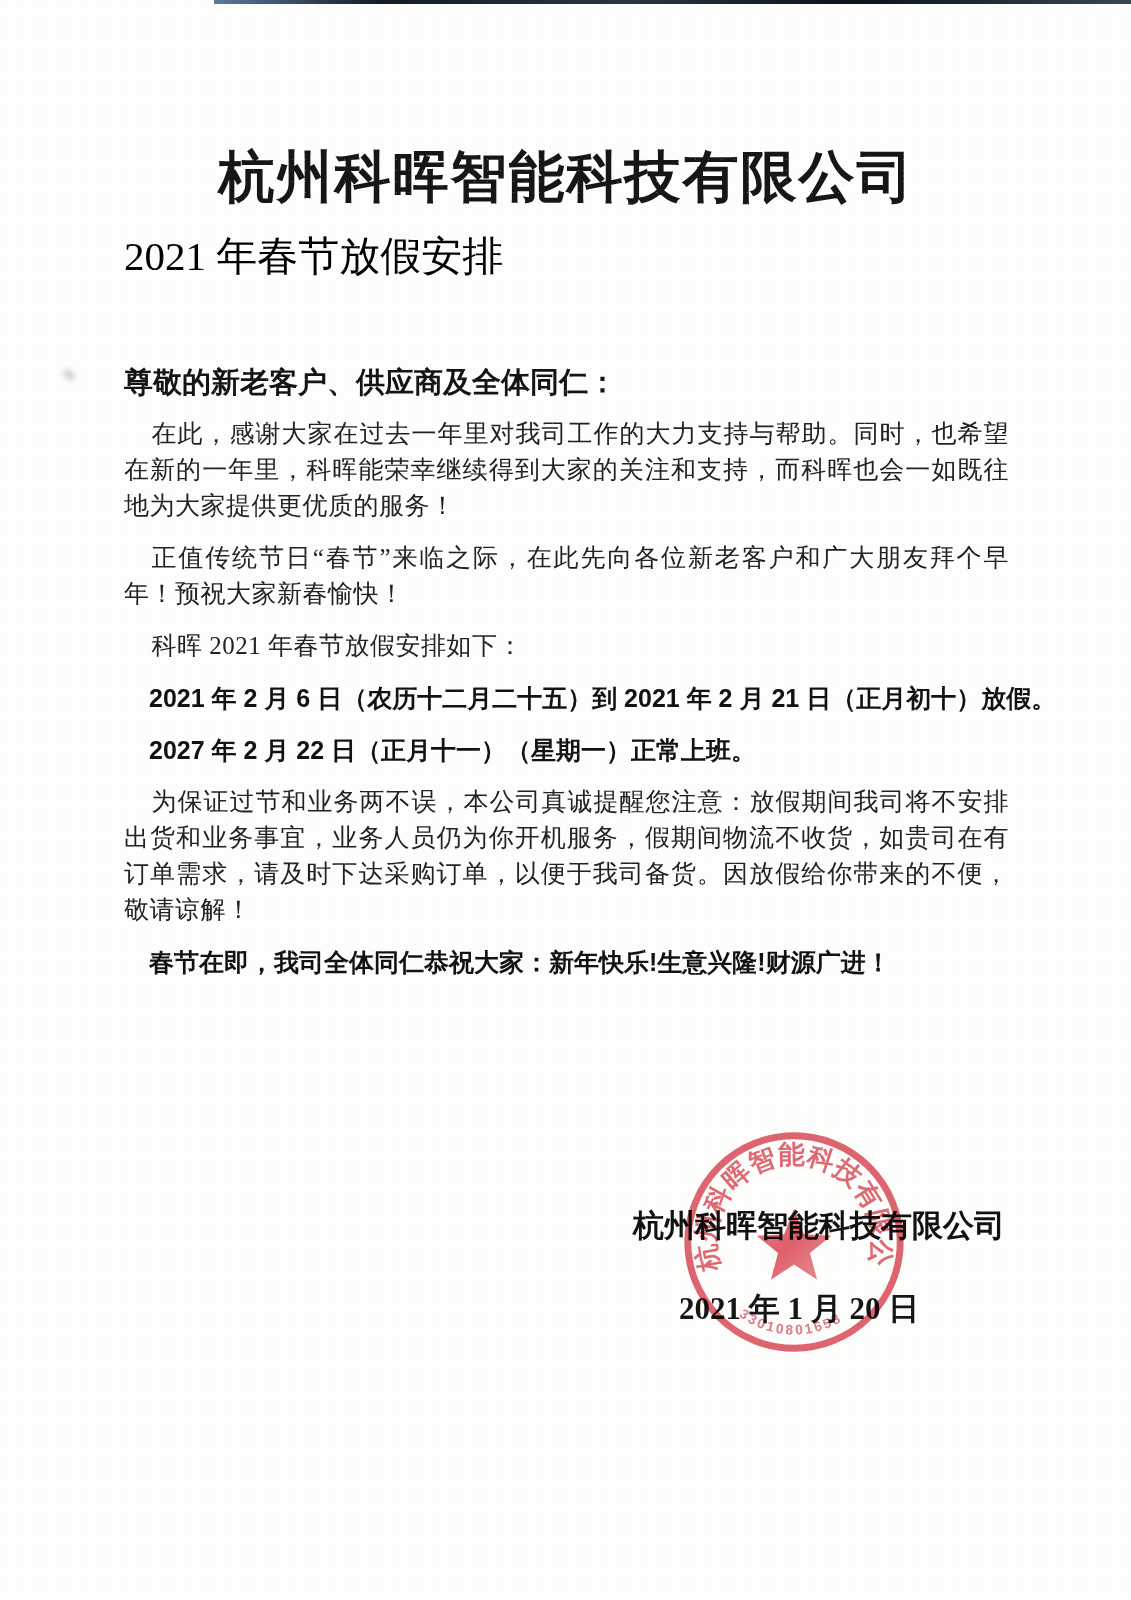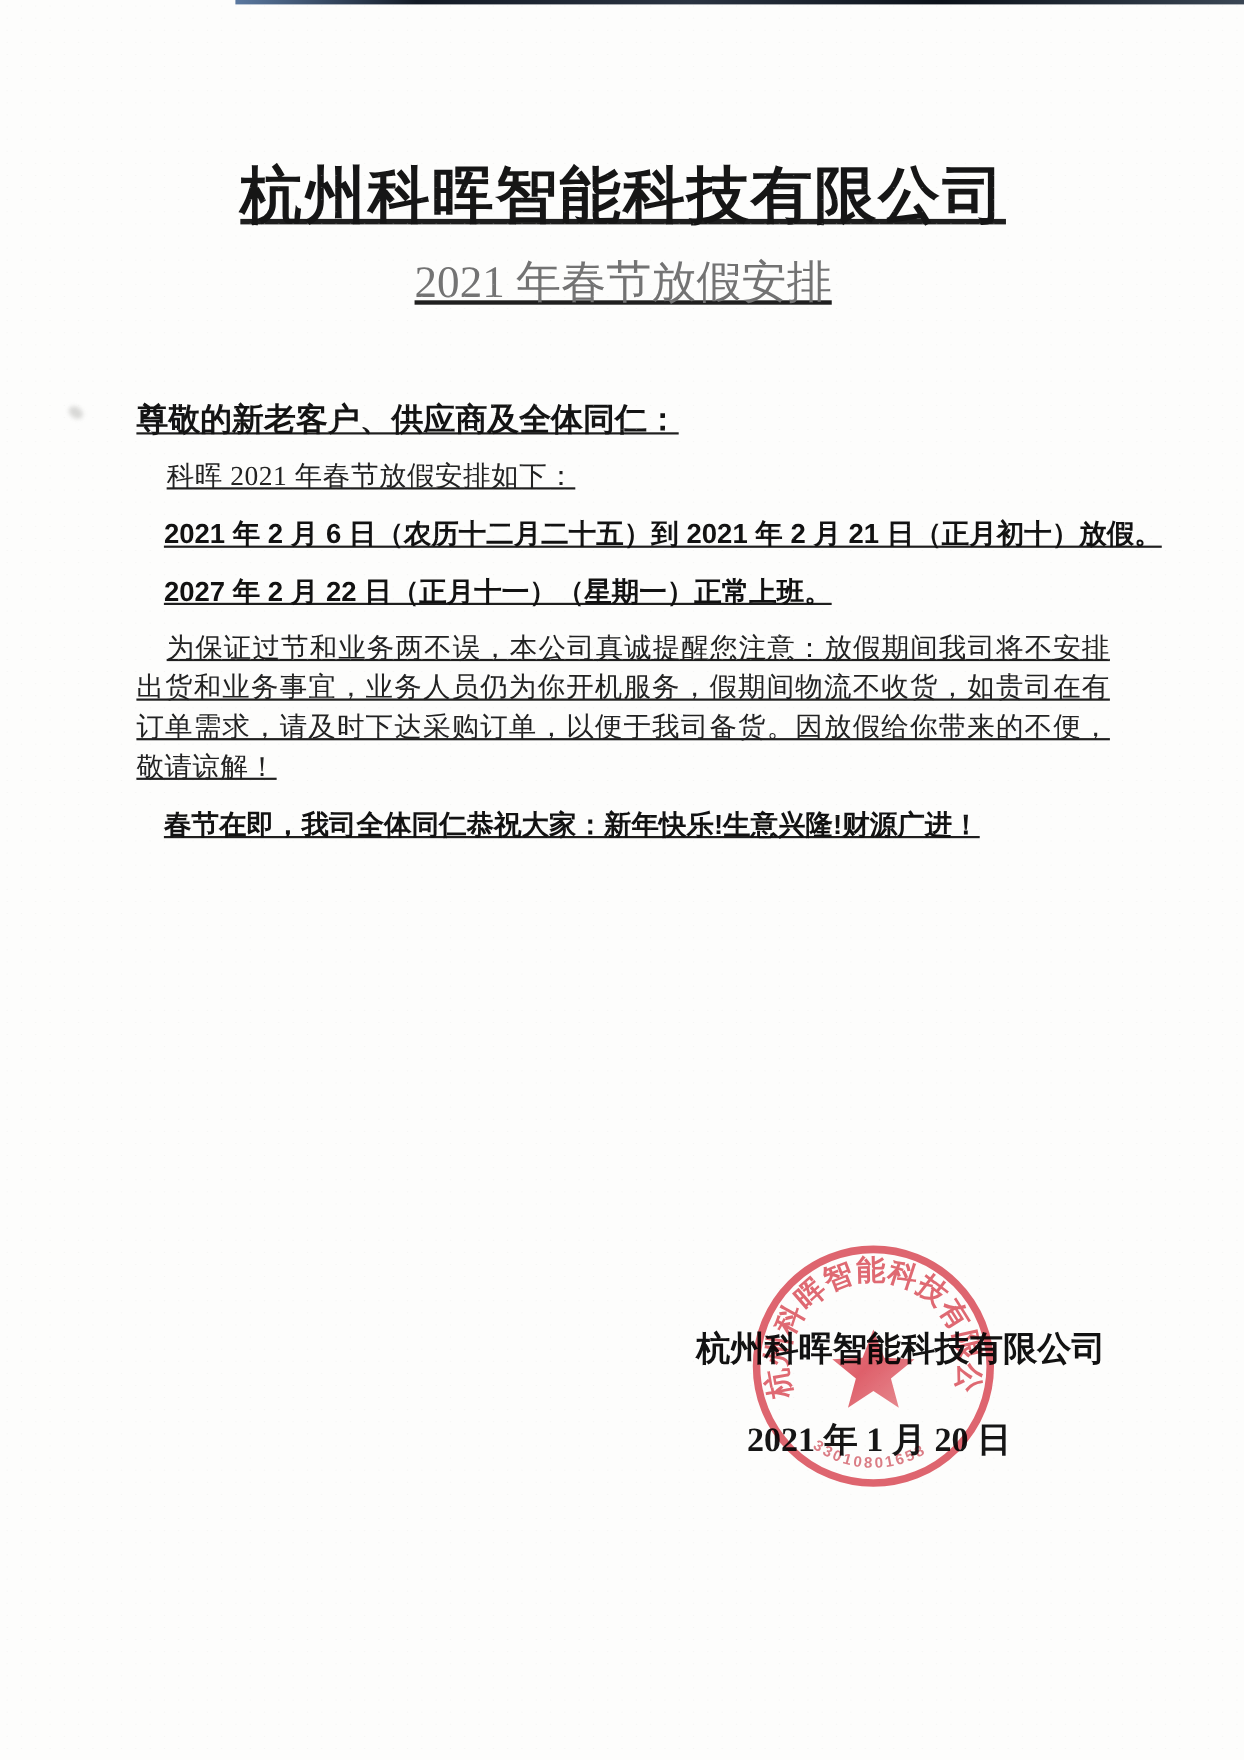--- a/index.html
+++ b/index.html
@@ -4,21 +4,20 @@
 <style>
   html,body{margin:0;padding:0;}
   body{background:#e8e8e8;font-family:"Liberation Serif","DejaVu Serif",serif;}
   .page{
     position:relative;
     width:1131px;height:1600px;
     margin:0 auto;
     background:#fdfdfc;
     overflow:hidden;
     color:#1f1f1f;
-    text-decoration:underline;
   }
   
   .page::after{
     content:"";
     position:absolute;inset:0;
     background-image:radial-gradient(#e3e4e2 0.6px, transparent 0.9px);
     background-size:13px 11px;
     opacity:.35;
     pointer-events:none;
   }
@@ -44,22 +43,22 @@
     letter-spacing:2px;
     text-align:center;
     color:#161616;
   }
   .subtitle{
     margin:16px 0 0 0;
     font-family:"Liberation Serif","DejaVu Serif",serif;
     font-weight:normal;
     font-size:41px;
     line-height:56px;
-    text-align:center;
-    color:#737373;
+    text-align:left;
+    color:#000000;
   }
   .salutation{
     margin:80px 0 0 0;
     font-family:"Liberation Sans","DejaVu Sans",sans-serif;
     font-weight:bold;
     font-size:29px;
     line-height:36px;
     color:#141414;
   }
   p.para{
@@ -119,20 +118,22 @@
 
   <div class="scan-topline"></div>
   <div class="scan-smudge"></div>
 
   <div class="content">
     <h1 class="title">杭州科晖智能科技有限公司</h1>
     <h2 class="subtitle">2021 年春节放假安排</h2>
 
     <p class="salutation">尊敬的新老客户、供应商及全体同仁：</p>
 
+    <p class="para normal">在此，感谢大家在过去一年里对我司工作的大力支持与帮助。同时，也希望在新的一年里，科晖能荣幸继续得到大家的关注和支持，而科晖也会一如既往地为大家提供更优质的服务！</p>
+    <p class="para normal">正值传统节日“春节”来临之际，在此先向各位新老客户和广大朋友拜个早年！预祝大家新春愉快！</p>
     <p class="para normal">科晖 2021 年春节放假安排如下：</p>
     <p class="para bold nowrap">2021 年  2 月  6 日（农历十二月二十五）到 2021 年 2 月 21 日（正月初十）放假。</p>
     <p class="para bold nowrap">2027 年 2 月 22 日（正月十一）（星期一）正常上班。</p>
     <p class="para normal">为保证过节和业务两不误，本公司真诚提醒您注意：放假期间我司将不安排出货和业务事宜，业务人员仍为你开机服务，假期间物流不收货，如贵司在有订单需求，请及时下达采购订单，以便于我司备货。因放假给你带来的不便，敬请谅解！</p>
     <p class="para bold">春节在即，我司全体同仁恭祝大家：新年快乐!生意兴隆!财源广进！</p>
   </div>
 
   <div class="signature-company">杭州科晖智能科技有限公司</div>
   <div class="signature-date">2021 年 1 月 20 日</div>
 

